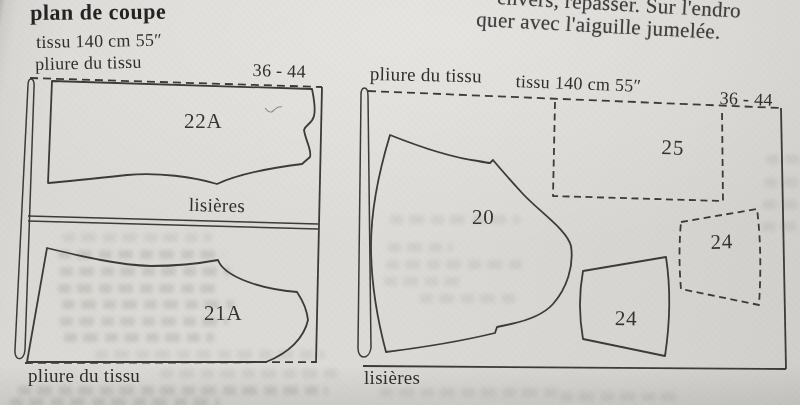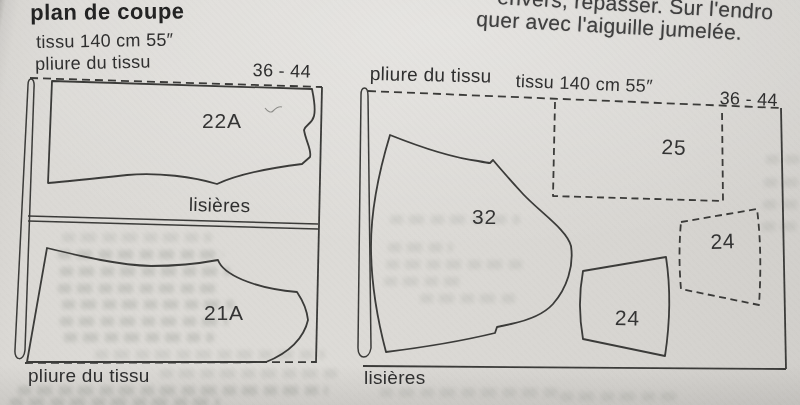--- a/index.html
+++ b/index.html
@@ -4,21 +4,21 @@
 <style>
   html,body{margin:0;padding:0;}
   body{
     width:800px;height:405px;overflow:hidden;position:relative;
     font-family:"Liberation Sans","DejaVu Sans",sans-serif;
     background:
       linear-gradient(to top, rgba(110,108,104,0.15), rgba(110,108,104,0) 10%),
       radial-gradient(120% 90% at 55% 8%, rgba(255,255,255,0.28), rgba(255,255,255,0) 60%),
       linear-gradient(100deg,#b2b0ac 0px,#cccac6 6px,#d6d4d0 20px,#dbd9d5 70px,#dddbd7 45%,#d7d5d1 80%,#d1cfcb 100%);
   }
-  .stage{position:absolute;inset:0;}
+  .stage{position:absolute;inset:0;font-family:Liberation Serif, serif;}
   .noise{position:absolute;inset:0;pointer-events:none;opacity:.5;
     background:
       repeating-linear-gradient(47deg, rgba(90,88,84,0.025) 0 2px, rgba(0,0,0,0) 2px 5px),
       repeating-linear-gradient(-33deg, rgba(255,255,255,0.03) 0 3px, rgba(0,0,0,0) 3px 7px);
   }
   svg.lines{position:absolute;left:0;top:0;}
   .lbl{position:absolute;white-space:nowrap;color:#2e2e2e;transform-origin:left top;
        letter-spacing:0.3px;line-height:1.05;}
   .t-title{font-size:22px;font-weight:700;color:#222;letter-spacing:0.5px;transform:rotate(-0.6deg);}
   .t-sm{font-size:18px;}
@@ -87,31 +87,31 @@
       <path d="M 583,271 L 666,257 C 671,290 670,323 665,356 L 583,339 C 579,316 579,293 583,271 Z"></path>
       <path d="M 555,102 L 553,196 L 723,201 L 722,109" stroke-dasharray="7 4.5"></path>
       <path d="M 681,222 L 757,209 C 761,240 761,274 759,305 L 681,289 C 679,267 679,244 681,222 Z" stroke-dasharray="7 4.5"></path>
     </g>
   </svg>
 
   <div class="lbl t-title" style="left:30px;top:1px">plan de coupe</div>
   <div class="lbl t-sm" style="left:36px;top:33px;transform:rotate(-1deg)">tissu  140 cm 55″</div>
   <div class="lbl t-sm" style="left:35px;top:55px;transform:rotate(-1.2deg)">pliure du tissu</div>
   <div class="lbl t-sm" style="left:253px;top:61px;transform:rotate(1.5deg)">36 - 44</div>
-  <div class="lbl t-num" style="left:202px;top:110px">22A</div>
+  <div class="lbl t-num" style="left:184px;top:110px">22A</div>
   <div class="lbl t-md" style="left:189px;top:195px;transform:rotate(1.2deg)">lisières</div>
   <div class="lbl t-num" style="left:204px;top:302px">21A</div>
   <div class="lbl t-md" style="left:28px;top:366px">pliure du tissu</div>
 
   <div class="lbl t-instr" style="left:498px;top:-14px;transform:rotate(3.2deg)">envers, repasser. Sur l'endro</div>
   <div class="lbl t-instr" style="left:477px;top:8px;transform:rotate(3deg)">quer avec l'aiguille jumelée.</div>
 
   <div class="lbl t-md" style="left:370px;top:64px;transform:rotate(1.2deg)">pliure du tissu</div>
   <div class="lbl t-sm" style="left:516px;top:72px;transform:rotate(2.2deg)">tissu  140 cm 55″</div>
   <div class="lbl t-sm" style="left:720px;top:89px;transform:rotate(2deg)">36 - 44</div>
   <div class="lbl t-num" style="left:662px;top:136px;transform:rotate(2deg)">25</div>
-  <div class="lbl t-num" style="left:472px;top:206px">32</div>
+  <div class="lbl t-num" style="left:472px;top:206px">20</div>
   <div class="lbl t-num" style="left:615px;top:307px;transform:rotate(1deg)">24</div>
   <div class="lbl t-num" style="left:710px;top:231px;transform:rotate(-2deg)">24</div>
   <div class="lbl t-md" style="left:364px;top:368px">lisières</div>
 
   <div class="noise"></div>
 </div>
 
 </body></html>

